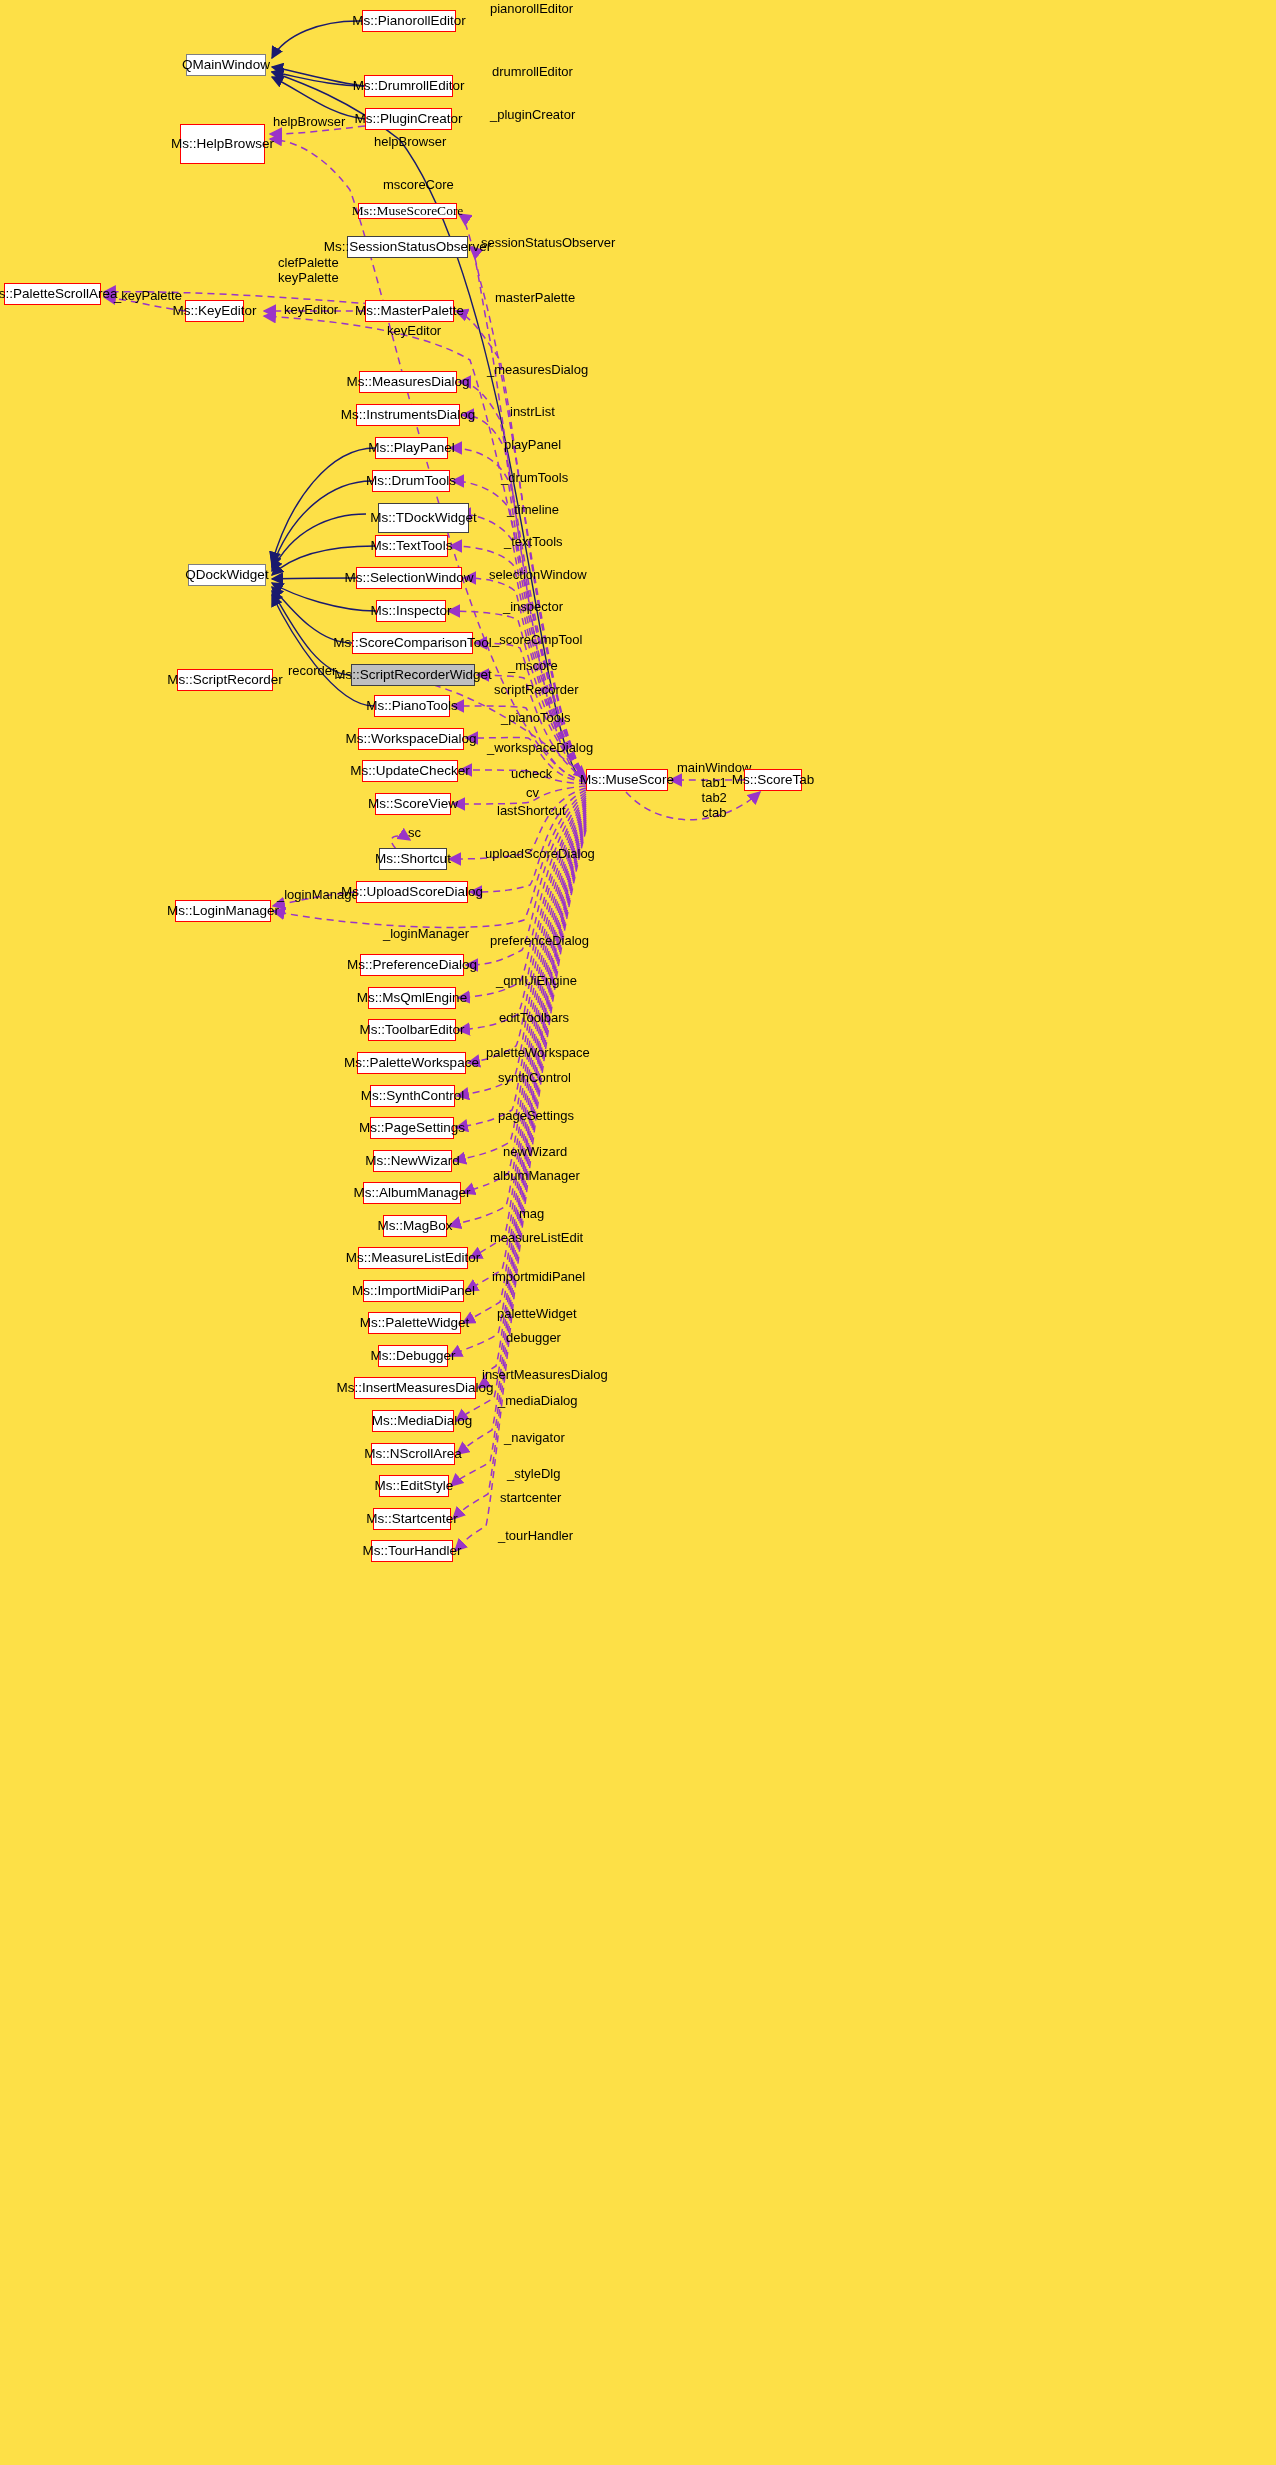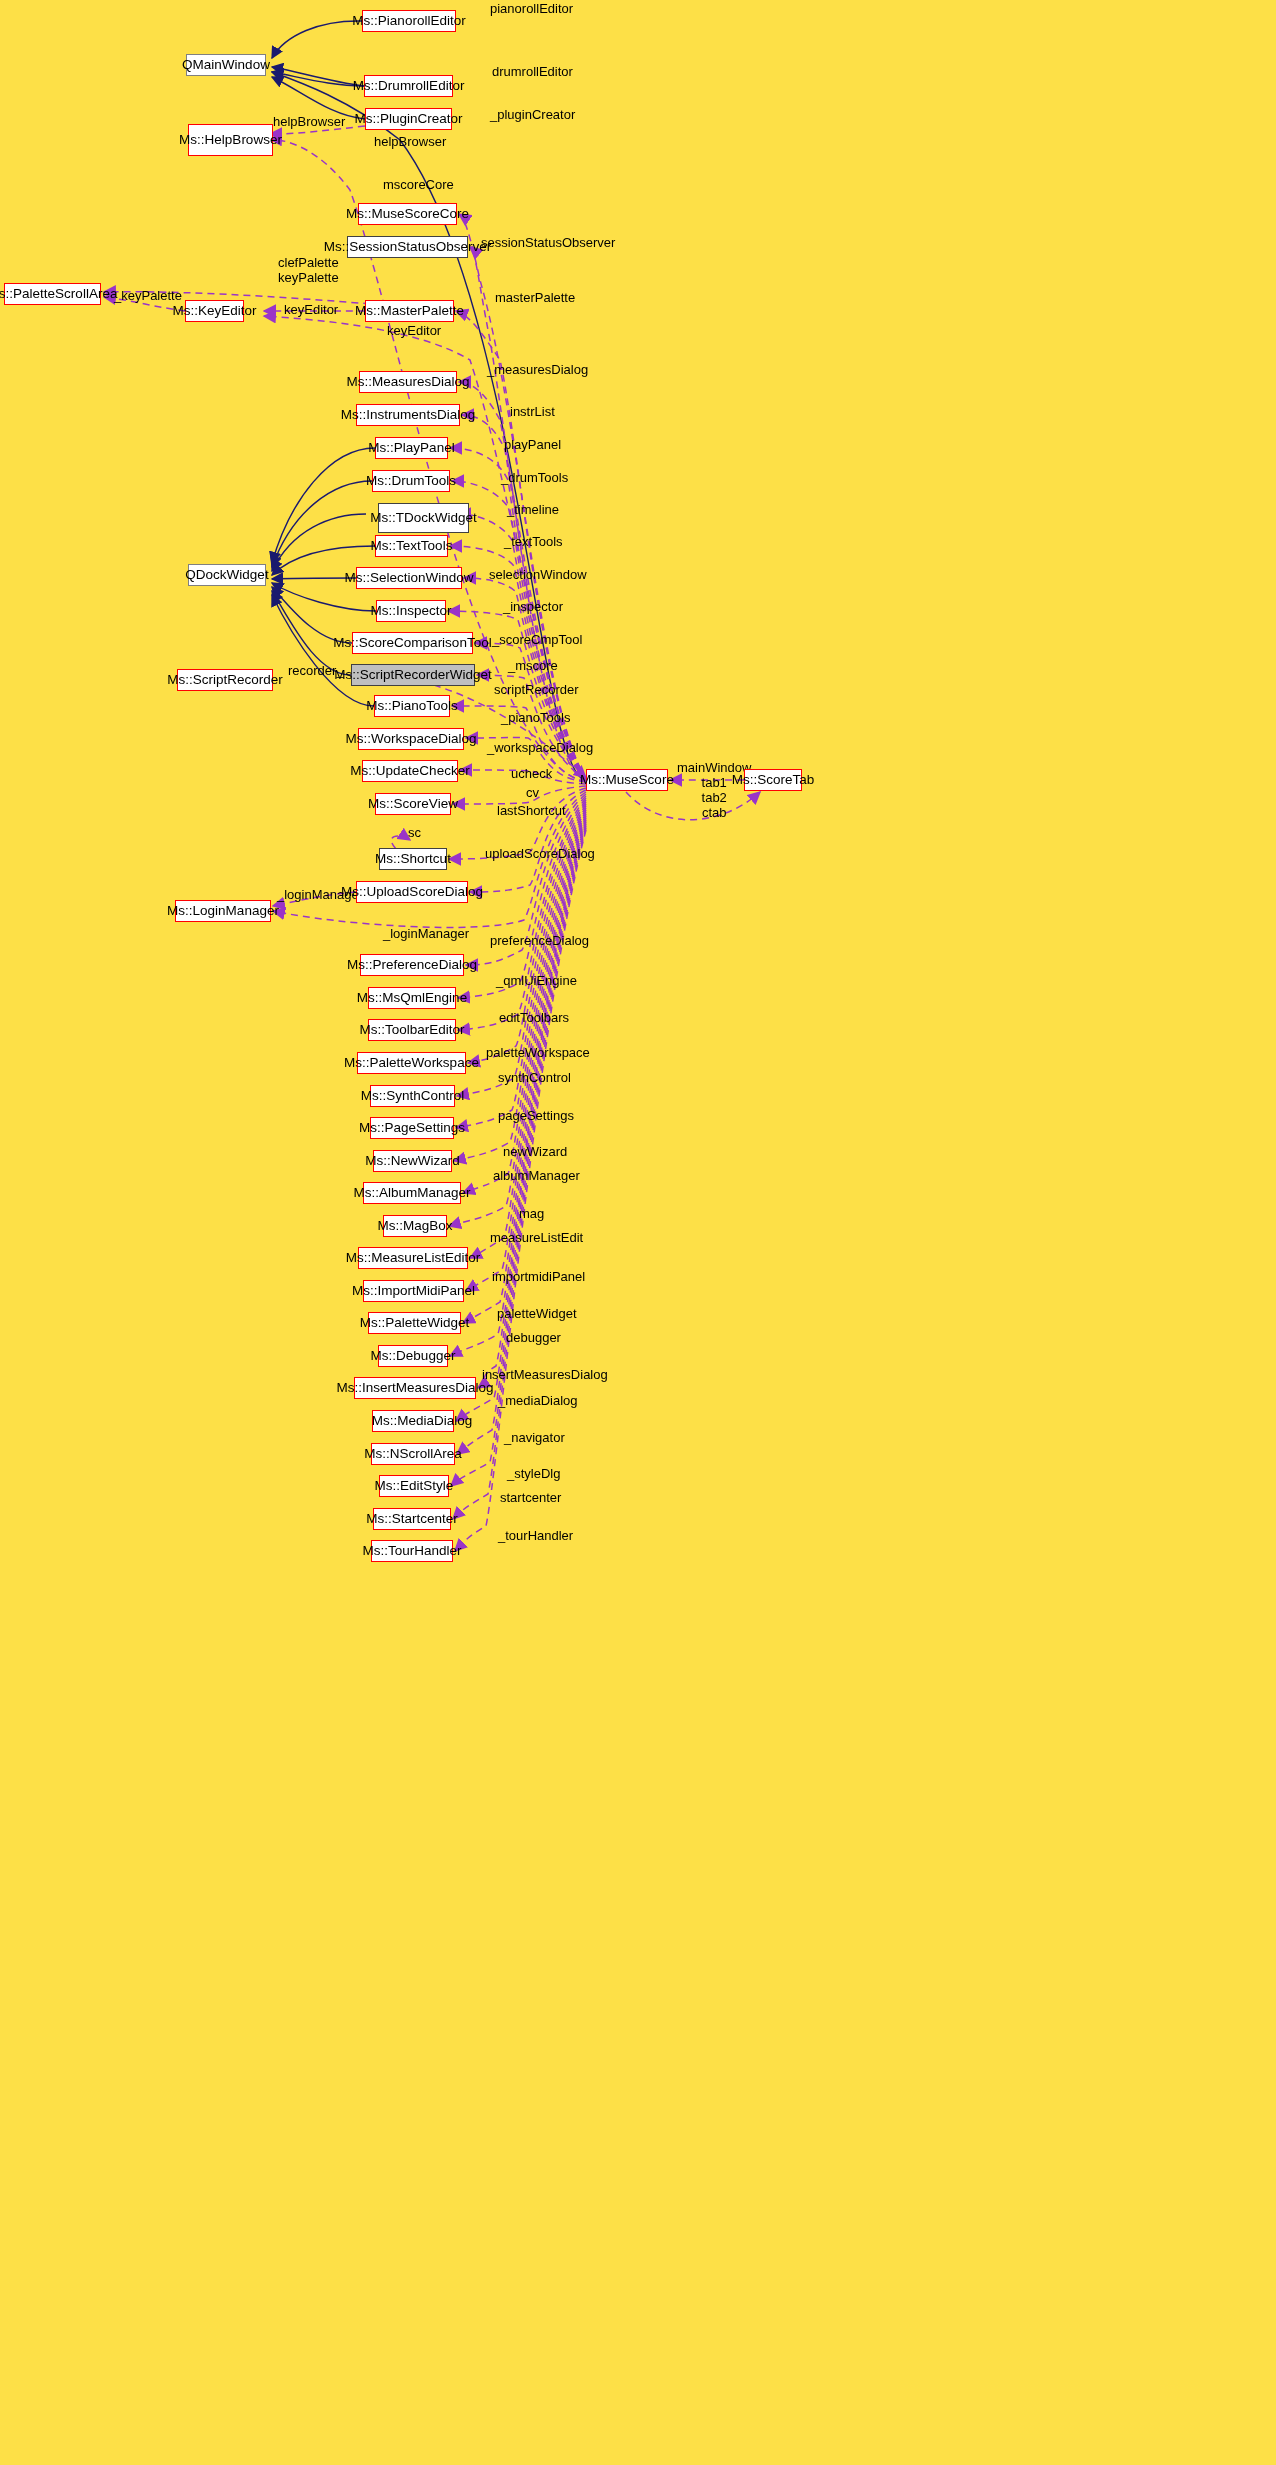--- a/index.html
+++ b/index.html
@@ -149,22 +149,22 @@
       <path d="M626,792 C660,830 720,828 760,792"></path>
       <path d="M396,849 C384,836 398,832 410,840"></path>
     </g>
   </svg>
 
   <div id="nodes-layer">
       <div class="node red" style="left: 362px; top: 10px; width: 94px; height: 22px;">Ms::PianorollEditor</div>
       <div class="node grey" style="left: 186px; top: 54px; width: 80px; height: 22px;">QMainWindow</div>
       <div class="node red" style="left: 364px; top: 75px; width: 89px; height: 22px;">Ms::DrumrollEditor</div>
       <div class="node red" style="left: 365px; top: 108px; width: 87px; height: 22px;">Ms::PluginCreator</div>
-      <div class="node red" style="left: 188px; top: 124px; width: 85px; height: 32px;">Ms::HelpBrowser</div>
-      <div class="node red" style="left: 358px; top: 203px; width: 99px; height: 22px;">Ms::MuseScoreCore</div>
+      <div class="node red" style="left: 180px; top: 124px; width: 85px; height: 40px;">Ms::HelpBrowser</div>
+      <div class="node red" style="left: 358px; top: 203px; width: 99px; height: 16px; font-family: Liberation Serif, serif;">Ms::MuseScoreCore</div>
       <div class="node dark" style="left: 347px; top: 236px; width: 121px; height: 22px;">Ms::SessionStatusObserver</div>
       <div class="node red" style="left: 4px; top: 283px; width: 97px; height: 22px;">Ms::PaletteScrollArea</div>
       <div class="node red" style="left: 185px; top: 300px; width: 59px; height: 22px;">Ms::KeyEditor</div>
       <div class="node red" style="left: 365px; top: 300px; width: 89px; height: 22px;">Ms::MasterPalette</div>
       <div class="node red" style="left: 359px; top: 371px; width: 98px; height: 22px;">Ms::MeasuresDialog</div>
       <div class="node red" style="left: 356px; top: 404px; width: 104px; height: 22px;">Ms::InstrumentsDialog</div>
       <div class="node red" style="left: 375px; top: 437px; width: 73px; height: 22px;">Ms::PlayPanel</div>
       <div class="node red" style="left: 372px; top: 470px; width: 78px; height: 22px;">Ms::DrumTools</div>
       <div class="node dark" style="left: 366px; top: 503px; width: 91px; height: 30px; margin-left: 12px;">Ms::TDockWidget</div>
       <div class="node red" style="left: 375px; top: 535px; width: 73px; height: 22px;">Ms::TextTools</div>

